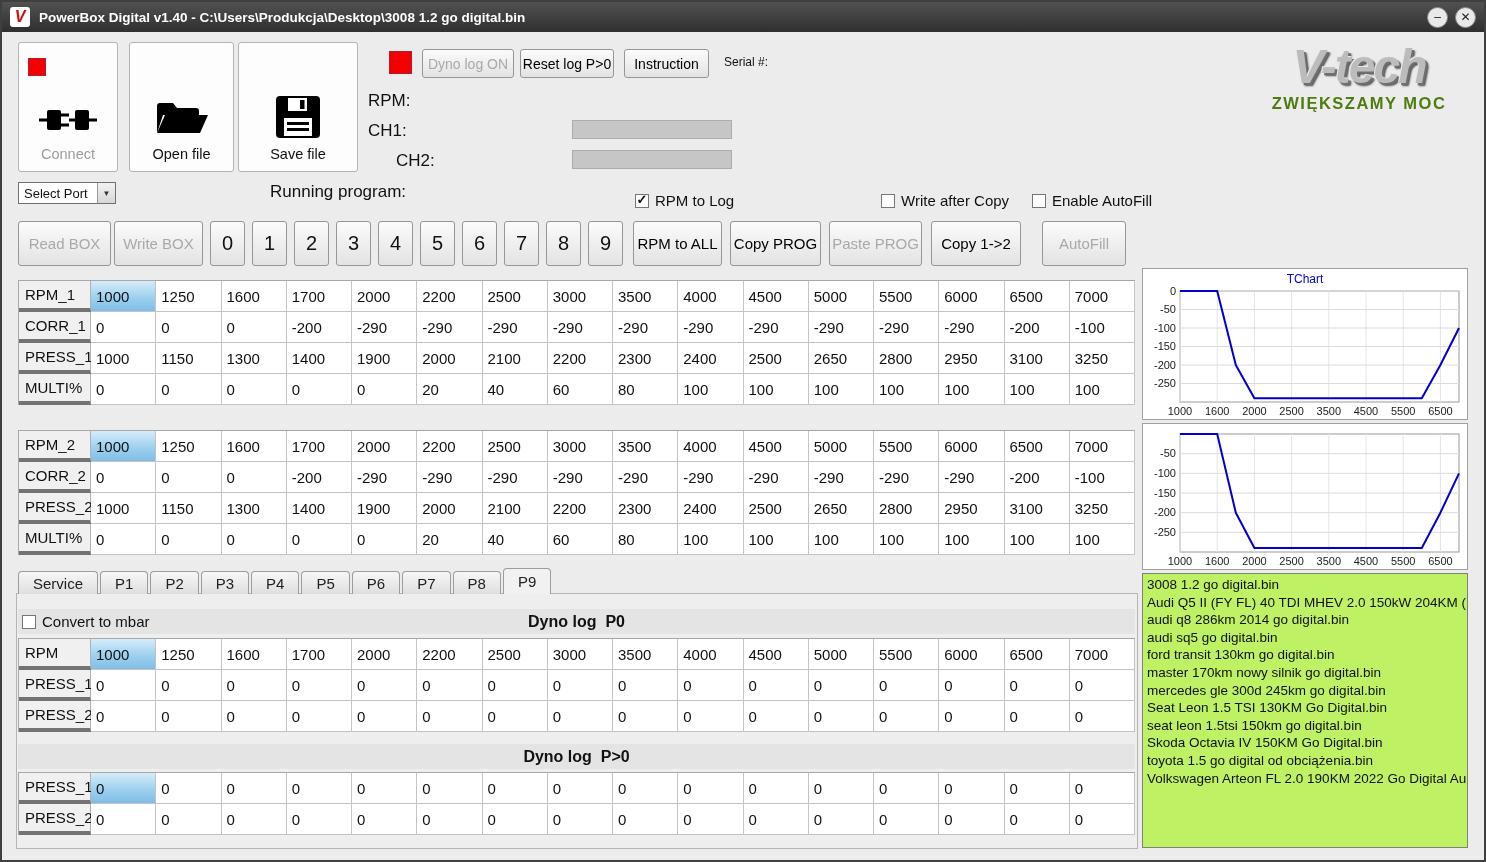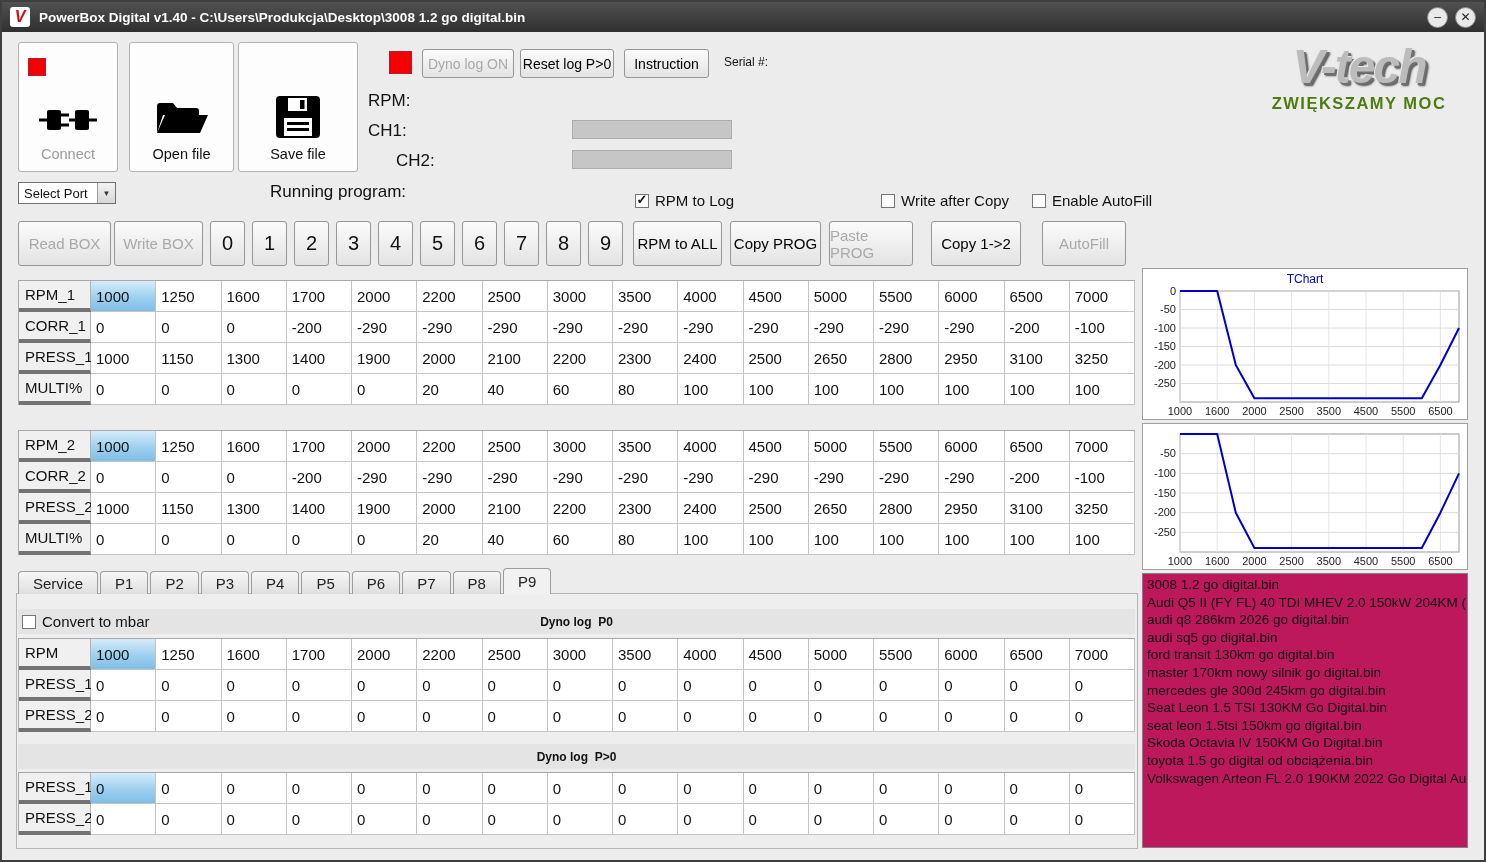--- a/index.html
+++ b/index.html
@@ -66,21 +66,21 @@
 
   
   .rowbtn{top:219px;height:45px;}
   #btn-readbox{left:16px;width:93px;}
   #btn-writebox{left:112px;width:89px;}
   #digits{position:absolute;left:208px;top:219px;display:flex;gap:7px;}
   .digit-btn{width:35px;height:45px;font-size:20px;background:linear-gradient(#fbfbfb,#e3e3e3);
              border:1px solid #969696;border-radius:3px;display:flex;align-items:center;justify-content:center;cursor:pointer;}
   #btn-rpmall{left:631px;width:89px;}
   #btn-copyprog{left:728px;width:91px;}
-  #btn-pasteprog{left:827px;width:84px;}
+  #btn-pasteprog{left:827px;width:93px;}
   #btn-copy12{left:929px;width:90px;}
   #btn-autofill{left:1040px;width:84px;}
 
   
   .grid{position:absolute;left:16px;width:1117px;border-left:1px solid #a8a8a8;border-top:1px solid #a8a8a8;background:#fff;z-index:3;}
   #grid1{top:278px;} #grid2{top:428px;} #grid3{top:636px;} #grid4{top:770px;}
   .trow{display:flex;height:31px;}
   .tlabel{width:72px;flex:none;background:#f0f0f0;border-right:1px solid #b2b2b2;border-bottom:4px solid #737373;
           display:flex;align-items:center;padding-left:6px;font-size:15px;text-align:center;}
   .tcell{flex:1;background:#fff;border-right:1px solid #c4c4c4;border-bottom:1px solid #c4c4c4;
@@ -89,30 +89,30 @@
 
   
   #tabbar{position:absolute;left:16px;top:566px;height:26px;display:flex;align-items:flex-end;z-index:3;}
   .tab{height:23px;padding:0 14px;display:flex;align-items:center;font-size:15px;color:#222;cursor:pointer;
        background:linear-gradient(#f7f7f7,#dedede);border:1px solid #9d9d9d;border-bottom:none;border-radius:4px 4px 0 0;margin-right:2px;}
   .tab.active{height:26px;background:#f1f1f1;z-index:4;}
   #tabpage{position:absolute;left:14px;top:591px;width:1122px;height:256px;border:1px solid #b5b5b5;background:#eeeeee;z-index:1;}
 
   
   .band{position:absolute;left:16px;width:1117px;height:25px;background:#e4e4e4;z-index:2;
-        display:flex;align-items:center;justify-content:center;font-size:12px;font-weight:bold;white-space:pre;}
+        display:flex;align-items:center;justify-content:center;font-size:16px;font-weight:bold;white-space:pre;}
   #band-p0{top:607px;} #band-pgt0{top:742px;}
 
   
   .chart{position:absolute;left:1140px;width:326px;background:#fff;border:1px solid #a0a0a0;z-index:3;}
   #chart1{top:266px;height:152px;}
   #chart2{top:421px;height:147px;}
   svg text{font-family:"Liberation Sans",sans-serif;}
 
-  #filelist{position:absolute;left:1140px;top:571px;width:326px;height:275px;background:#be185d;border:1px solid #808080;
+  #filelist{position:absolute;left:1140px;top:571px;width:326px;height:275px;background:#bef264;border:1px solid #808080;
             overflow:hidden;font-size:13.5px;line-height:17.6px;padding:2px 0;z-index:3;}
   .fitem{padding:0 4px;white-space:nowrap;overflow:hidden;cursor:pointer;}
 
   
   #logo{position:absolute;right:16px;top:40px;width:218px;text-align:center;}
   .logo-text{position:relative;display:inline-block;font-size:48px;font-weight:bold;font-style:italic;letter-spacing:-2px;
              color:#bcbcbc;text-shadow:-1px -1px 0 #e8e8e8,2px 2px 0 #6f6f6f,3px 3px 2px #4a4a4a;line-height:1.05;}
   .vred{position:absolute;left:-9px;top:5px;color:#c41515;z-index:-1;text-shadow:none;}
   .logo-tagline{font-size:16.5px;font-weight:bold;color:#4d7c0f;letter-spacing:1.5px;margin-top:2px;}
 </style>
@@ -581,21 +581,21 @@
         <line x1="37" y1="88.66666666666666" x2="316" y2="88.66666666666666" stroke="#dcdcdc"></line>
         <text x="33" y="92.16666666666666" text-anchor="end" font-size="11" fill="#222">-200</text>
         <line x1="37" y1="108.33333333333334" x2="316" y2="108.33333333333334" stroke="#dcdcdc"></line>
         <text x="33" y="111.83333333333334" text-anchor="end" font-size="11" fill="#222">-250</text>
         <polyline points="37,10 55.6,10 74.2,10 92.80000000000001,88.66666666666666 111.4,124.06666666666666 130,124.06666666666666 148.60000000000002,124.06666666666666 167.20000000000002,124.06666666666666 185.8,124.06666666666666 204.4,124.06666666666666 223,124.06666666666666 241.60000000000002,124.06666666666666 260.20000000000005,124.06666666666666 278.8,124.06666666666666 297.40000000000003,88.66666666666666 316,49.33333333333333" fill="none" stroke="#0000cd" stroke-width="2" stroke-linejoin="round"></polyline>
       </svg></div>
 
   <div id="filelist">
       <div class="fitem">3008 1.2 go digital.bin</div>
       <div class="fitem">Audi Q5 II (FY FL) 40 TDI MHEV 2.0 150kW 204KM (</div>
-      <div class="fitem">audi q8 286km 2026 go digital.bin</div>
+      <div class="fitem">audi q8 286km 2014 go digital.bin</div>
       <div class="fitem">audi sq5 go digital.bin</div>
       <div class="fitem">ford transit 130km go digital.bin</div>
       <div class="fitem">master 170km nowy silnik go digital.bin</div>
       <div class="fitem">mercedes gle 300d 245km go digital.bin</div>
       <div class="fitem">Seat Leon 1.5 TSI 130KM Go Digital.bin</div>
       <div class="fitem">seat leon 1.5tsi 150km go digital.bin</div>
       <div class="fitem">Skoda Octavia IV 150KM Go Digital.bin</div>
       <div class="fitem">toyota 1.5 go digital od obciążenia.bin</div>
       <div class="fitem">Volkswagen Arteon FL 2.0 190KM 2022 Go Digital Au</div>
     </div>

